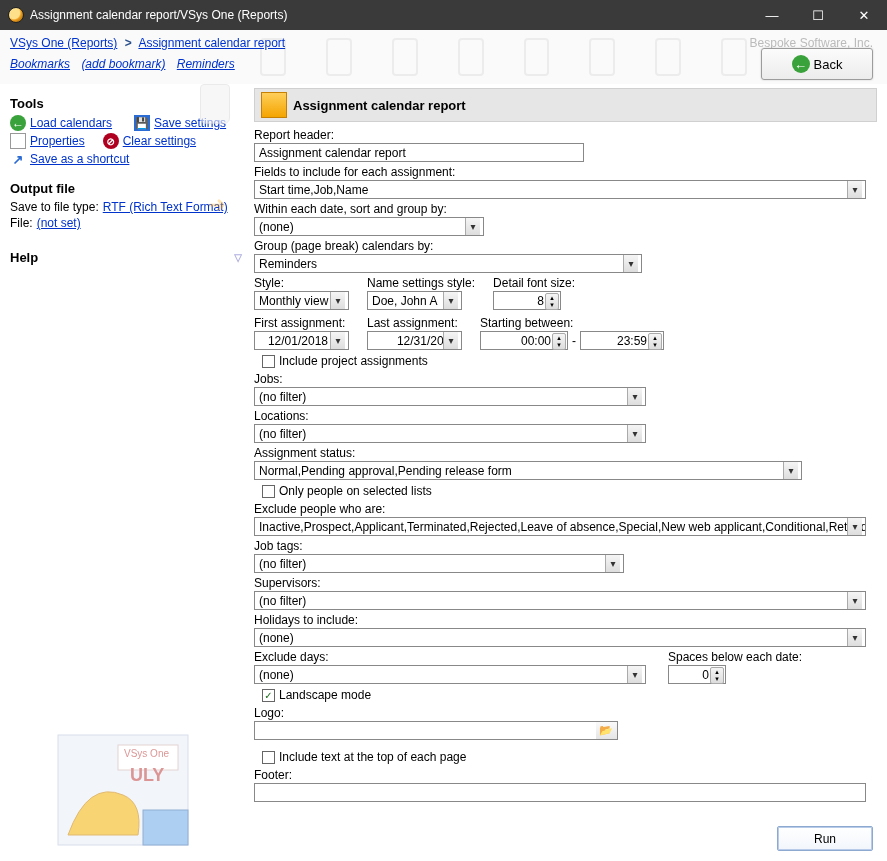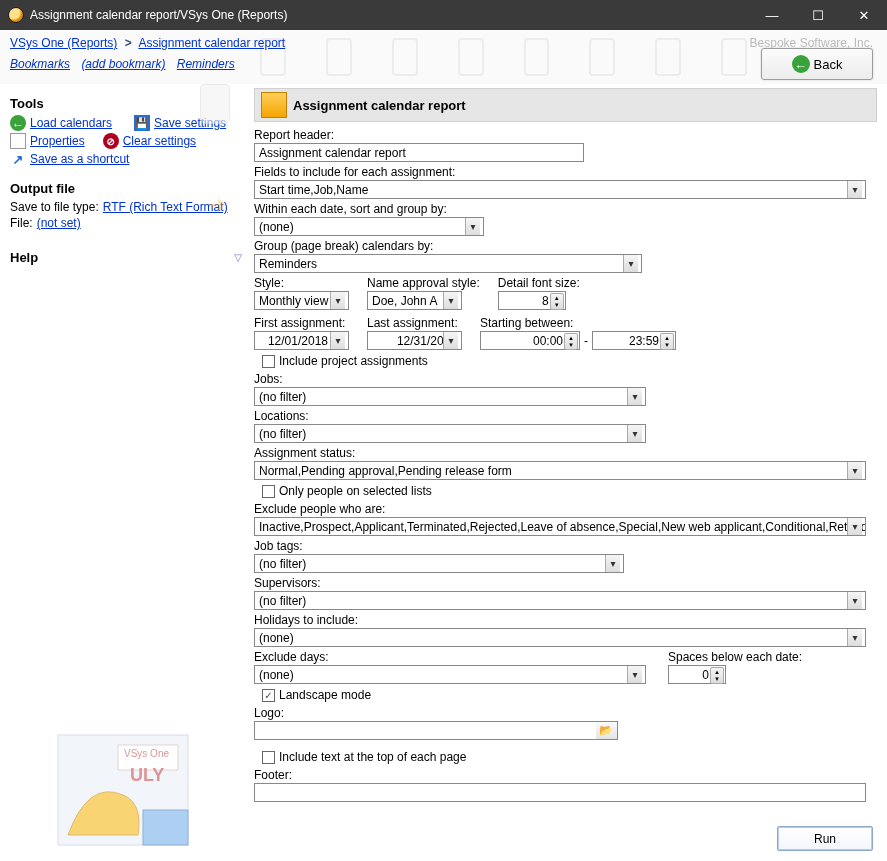--- a/index.html
+++ b/index.html
@@ -199,21 +199,21 @@
       </div>
 
     <div class="row">
       <div class="col">
         <span class="lbl">Style:</span>
         <div class="sel" style="width:95px">
             <span>Monthly view</span>
           </div>
       </div>
       <div class="col">
-        <span class="lbl">Name approval style:</span>
+        <span class="lbl">Name settings style:</span>
         <div class="sel" style="width:95px">
             <span>Doe, John A</span>
           </div>
       </div>
       <div class="col">
         <span class="lbl">Detail font size:</span>
         <div class="spin" style="width:68px">
             <span>8</span>
           </div>
       </div>
@@ -228,21 +228,21 @@
       </div>
       <div class="col">
         <span class="lbl">Last assignment:</span>
         <div class="sel" style="width:95px;justify-content:flex-end;padding-right:4px">
             <span>12/31/2018</span>
           </div>
       </div>
       <div class="col">
         <span class="lbl">Starting between:</span>
         <div style="display:flex;align-items:center;gap:4px">
-          <div class="spin" style="width:100px">
+          <div class="spin" style="width:88px">
               <span>00:00</span>
             </div>
           <span>-</span>
           <div class="spin" style="width:84px">
               <span>23:59</span>
             </div>
         </div>
       </div>
     </div>
 
@@ -255,21 +255,21 @@
     <div class="sel" style="width:392px">
         <span>(no filter)</span>
       </div>
 
     <span class="lbl">Locations:</span>
     <div class="sel" style="width:392px">
         <span>(no filter)</span>
       </div>
 
     <span class="lbl">Assignment status:</span>
-    <div class="sel" style="width:612px">
+    <div class="sel" style="width:548px">
         <span>Normal,Pending approval,Pending release form</span>
       </div>
 
     <div class="cb-row">
       <span class="cb"></span>
       <span>Only people on selected lists</span>
     </div>
 
     <span class="lbl">Exclude people who are:</span>
     <div class="sel" style="width:612px;overflow:hidden;white-space:nowrap">

